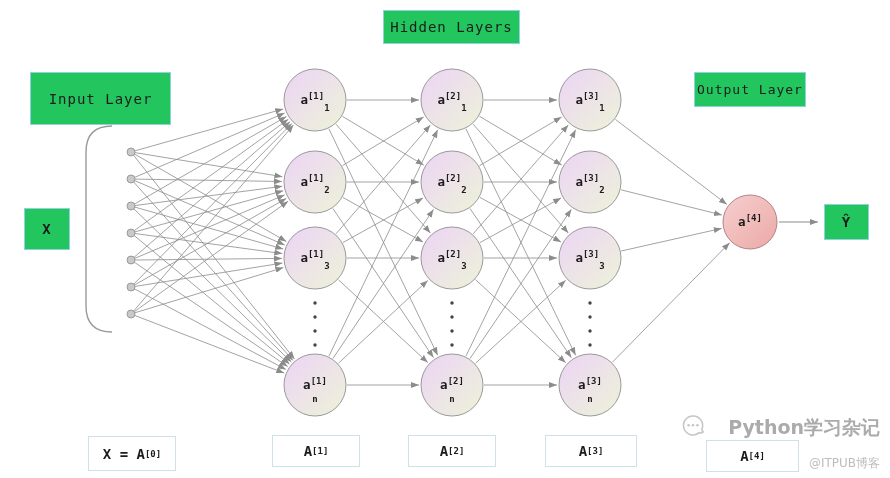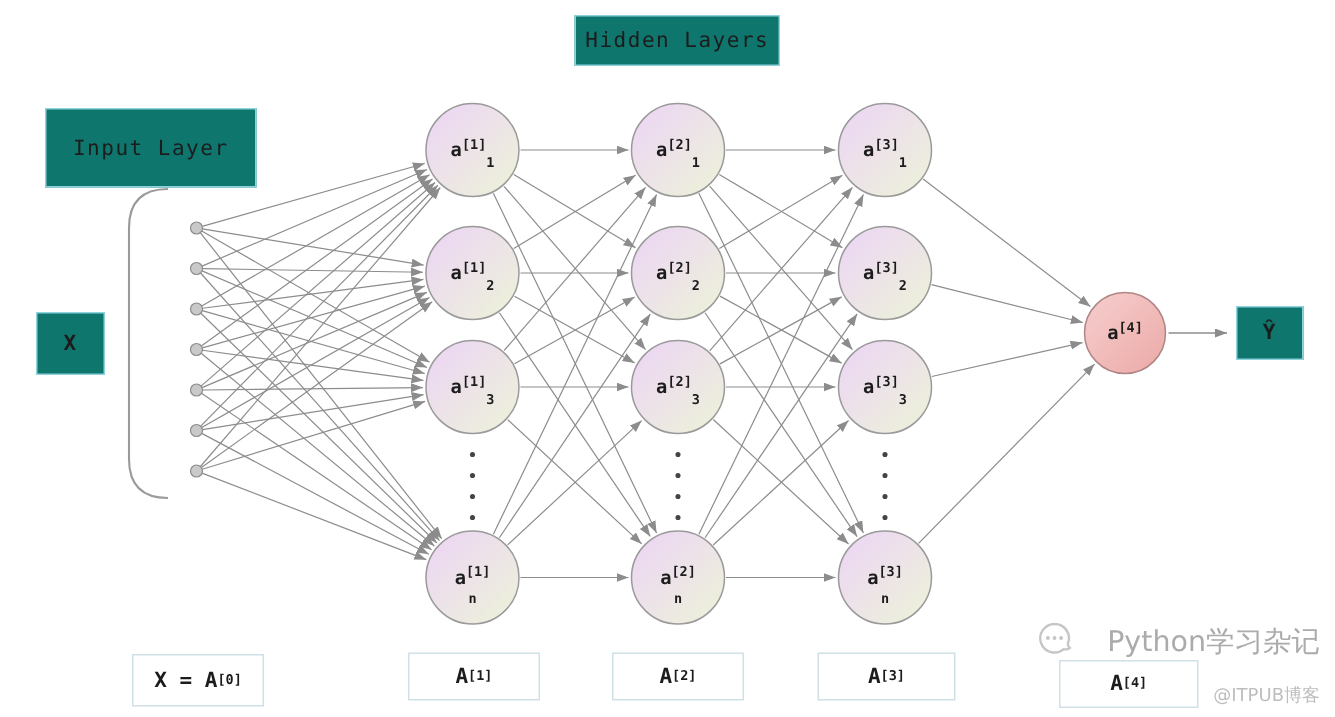--- a/index.html
+++ b/index.html
@@ -2,36 +2,36 @@
 <html style="--box-border: #8ed2dd; --bottom-box-border: #cfe0e6; --line: #8c8c8c; --dot-fill: #c9c9c9; --dot-stroke: #8c8c8c; --neuron-top: #ecd4f6; --neuron-bottom: #edf3d8; --neuron-stroke: #9a9a9a; --output-top: #f6cfcf; --output-bottom: #eba9a6; --output-stroke: #b08585; --text: #1c1c1c; --watermark: #ababab;"><head>
 <meta charset="utf-8">
 <style>
   html,body{margin:0;padding:0;background:#ffffff;}
   .canvas{
     position:relative;width:890px;height:478px;background:#fff;
     font-family:"DejaVu Sans Mono",monospace;overflow:hidden;
   }
   svg.graph{position:absolute;left:0;top:0;}
   .label-box{
-    position:absolute;background:#0f766e;border:1px solid var(--box-border);
+    position:absolute;background:#22c55e;border:1px solid var(--box-border);
     display:flex;align-items:center;justify-content:center;
     font-size:14px;color:var(--text);letter-spacing:1px;box-sizing:border-box;
   }
   .label-box.bold{font-weight:700;}
   .bottom-box{
     position:absolute;background:#fff;border:1px solid var(--bottom-box-border);
     display:flex;align-items:center;justify-content:center;
     font-size:14px;font-weight:700;color:var(--text);box-sizing:border-box;
   }
   .bottom-box sup{font-size:9px;line-height:0;}
   .watermark{
     position:absolute;right:10px;bottom:6px;text-align:right;
     color:var(--watermark);font-family:"DejaVu Sans",sans-serif;z-index:5;
   }
-  .wm-row{display:flex;align-items:center;gap:22px;justify-content:flex-end;}
+  .wm-row{display:flex;align-items:center;gap:22px;justify-content:flex-end;font-weight:bold;}
   .wm-text{font-size:19px;color:var(--watermark);}
   .wm-handle{font-size:12px;margin-top:12px;color:#bdbdbd;}
 </style>
 </head>
 <body>
 
 <div class="canvas">
 
   <svg id="net-svg" class="graph" width="890" height="478" viewBox="0 0 890 478">
       <defs>
@@ -168,20 +168,23 @@
     </svg>
 
   <div class="label-box" style="left:383px;top:10px;width:137px;height:34px;">
     <span>Hidden Layers</span>
   </div>
 
   <div class="label-box" style="left:30px;top:72px;width:141px;height:53px;">
     <span>Input Layer</span>
   </div>
 
+  <div class="label-box" style="left:694px;top:72px;width:112px;height:35px;font-size:13px;">
+    <span>Output Layer</span>
+  </div>
 
   <div class="label-box bold" style="left:24px;top:208px;width:46px;height:42px;">
     <span>X</span>
   </div>
 
   <div class="label-box bold" style="left:824px;top:204px;width:45px;height:36px;">
     <span>Ŷ</span>
   </div>
 
   <div class="bottom-box" style="left:88px;top:436px;width:88px;height:35px;">

